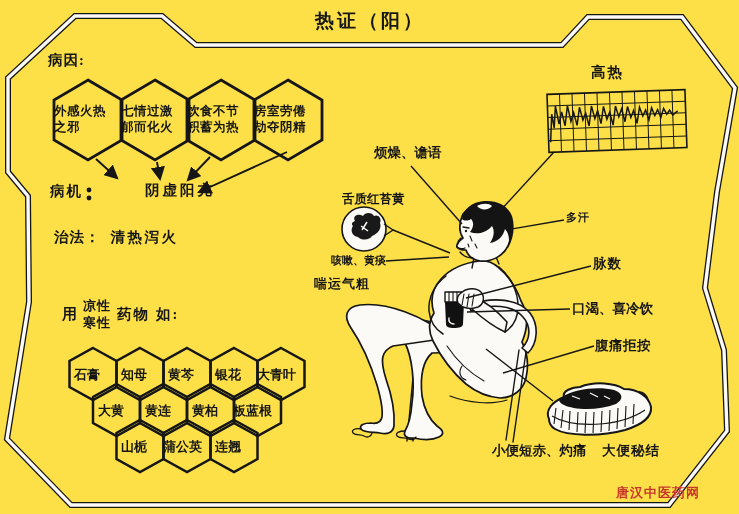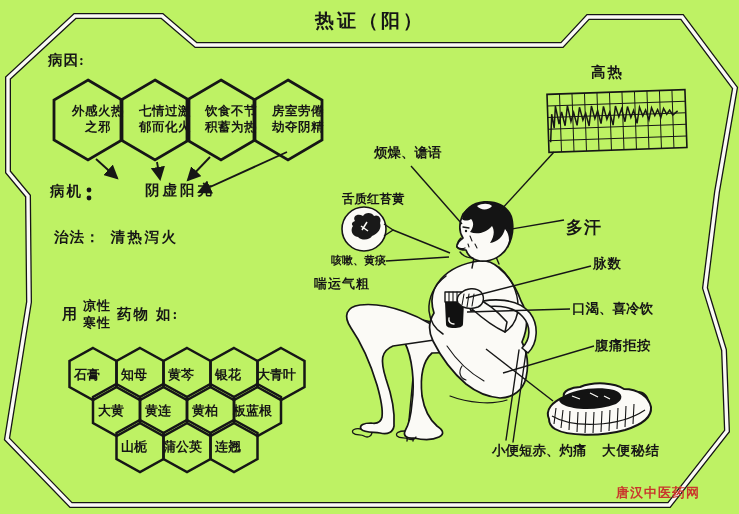--- a/index.html
+++ b/index.html
@@ -1,23 +1,23 @@
 <!DOCTYPE html>
 <html><head>
 <meta charset="utf-8">
 <style>
   html,body{margin:0;padding:0;background:#e8e8e4;}
-  .stage{position:relative;width:739px;height:514px;background:#bef264;overflow:hidden;
+  .stage{position:relative;width:739px;height:514px;background:#fde047;overflow:hidden;
          font-family:"Liberation Serif","DejaVu Serif",serif;}
   .art{position:absolute;left:0;top:0;}
   .t{position:absolute;font-family:"Liberation Serif","DejaVu Serif",serif;font-weight:bold;
      color:#161616;white-space:nowrap;z-index:5;}
   .title{left:279px;top:8px;width:182px;text-align:center;font-size:19px;letter-spacing:3px;}
   .lbl-bingyin{left:48px;top:51px;font-size:14.5px;letter-spacing:1px;}
-  .cause-text{width:88px;text-align:center;font-size:12.5px;line-height:15.5px;letter-spacing:0.5px;}
+  .cause-text{width:88px;text-align:left;font-size:12.5px;line-height:15.5px;letter-spacing:0.5px;}
   .cause-text span{display:block;}
   .cause-1{left:54px;top:104px;}
   .cause-2{left:121px;top:104px;}
   .cause-3{left:187px;top:104px;}
   .cause-4{left:254px;top:104px;}
   .lbl-bingji{left:50px;top:182px;font-size:14.5px;letter-spacing:2px;}
   .val-bingji{left:112px;top:181px;font-size:14.5px;letter-spacing:3px;padding-left:33px;}
   .row-zhifa{left:54px;top:228px;font-size:14.5px;letter-spacing:1px;}
   .row-zhifa .gap{display:inline-block;width:10px;}
   .row-zhifa .v{letter-spacing:2.5px;}
@@ -28,21 +28,21 @@
   .herb-text{width:36px;text-align:center;font-size:13px;}
   .h-0{left:69px;top:366px;}.h-1{left:116px;top:366px;}.h-2{left:163px;top:366px;}
   .h-3{left:210px;top:366px;}.h-4{left:257px;top:366px;}
   .h-5{left:93px;top:402px;}.h-6{left:140px;top:402px;}.h-7{left:187px;top:402px;}.h-8{left:233px;top:402px;}
   .h-9{left:116px;top:438px;}.h-10{left:163px;top:438px;}.h-11{left:210px;top:438px;}
   .s-gaore{left:591px;top:63px;font-size:14.5px;letter-spacing:2px;}
   .s-fanzao{left:374px;top:144px;font-size:13.5px;}
   .s-tongue{left:342px;top:191px;font-size:12.5px;}
   .s-kesou{left:311px;top:253px;font-size:11px;padding-left:20px;}
   .s-chuan{left:314px;top:275px;font-size:13px;letter-spacing:1px;}
-  .s-duohan{left:566px;top:216px;font-size:17px;letter-spacing:1px;}
+  .s-duohan{left:566px;top:210px;font-size:11px;letter-spacing:1px;}
   .s-maishu{left:593px;top:255px;font-size:13.5px;letter-spacing:1px;}
   .s-kouke{left:572px;top:300px;font-size:13.5px;}
   .s-futong{left:595px;top:337px;font-size:13.5px;letter-spacing:0.5px;}
   .s-xiaobian{left:492px;top:442px;font-size:13.5px;}
   .s-dabian{left:602px;top:442px;font-size:13.5px;letter-spacing:1px;}
   .wm-cn{left:616px;top:484px;font-size:13px;color:#c9372c;letter-spacing:1px;
          font-family:"Liberation Sans","DejaVu Sans",sans-serif;z-index:6;}
   .wm-en{left:600px;top:496px;font-size:12.5px;color:#c9372c;
          font-family:"Liberation Sans","DejaVu Sans",sans-serif;z-index:6;}
 </style>

